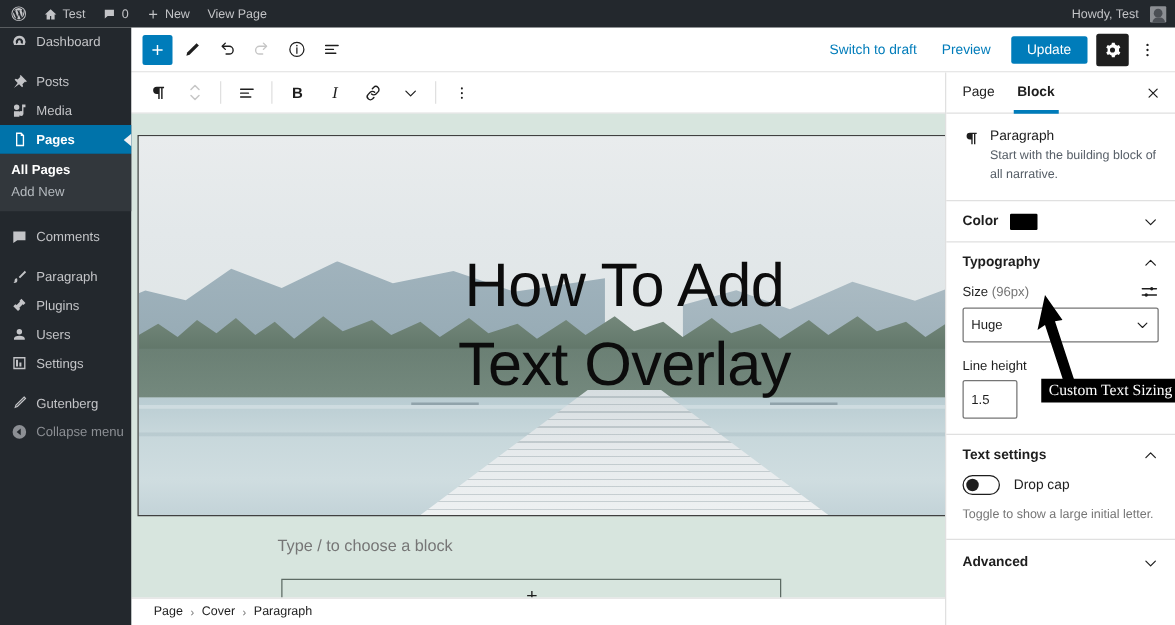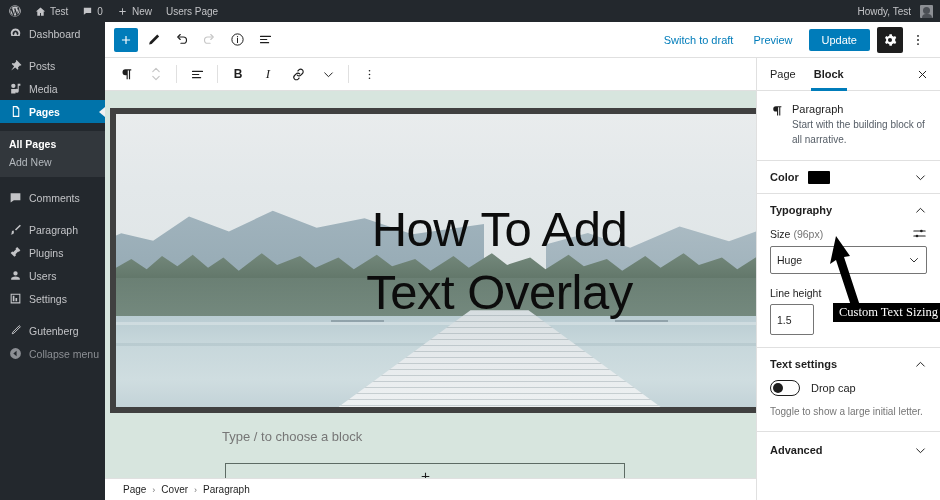--- a/index.html
+++ b/index.html
@@ -52,21 +52,21 @@
     width: 0; height: 0;
     border-top: 5px solid transparent; border-bottom: 5px solid transparent;
     border-right: 6px solid #f0f0f1;
   }
   .mi-ico {
     width: 13px; height: 13px; display: flex; align-items: center;
     justify-content: center; flex: 0 0 13px;
   }
   .mi-ico svg { width: 13px; height: 13px; fill: currentColor; display:block; }
   .menu-sep { height: 9px; }
-  .submenu { background: #32373c; padding: 4px 0 6px 0; margin-top: 8px; }
+  .submenu { background: #32373c; padding: 4px 0 6px 0; }
   .submenu-item { padding: 3px 0 3px 9px; font-size: 10.5px; color: #b4b9be; }
   .submenu-item.current { color: #fff; font-weight: bold; }
 
   
   .editor {
     position: absolute; top: 22px; left: 105px;
     width: 835px; height: 478px; background: #fff;
   }
 
   
@@ -109,21 +109,21 @@
 
   
   .canvas {
     position: absolute; top: 69px; left: 0; width: 651px; height: 409px;
     background: #d7e5de; overflow: hidden;
   }
 
   
   .cover {
     position: absolute; left: 5px; top: 17px; width: 779px; height: 305px;
-    border: 6px solid #404040; overflow: hidden; padding-left: 20px;
+    border: 1px solid #404040; overflow: hidden; padding-left: 20px;
   }
   .cover-img { position: absolute; inset: 0; overflow: hidden; background: #dfe6e8; }
   .sky {
     position: absolute; left: 0; top: 0; width: 100%; height: 56%;
     background: linear-gradient(180deg, #e9eced 0%, #e3e8ea 45%, #dfe5e6 100%);
   }
   .mtn-l {
     position: absolute; left: -4%; top: 26%; width: 52%; height: 32%;
     background: linear-gradient(180deg, #9eb1bb 0%, #8fa5b0 100%);
     clip-path: polygon(0% 100%, 0% 62%, 9% 46%, 17% 54%, 26% 28%, 36% 44%,
@@ -314,21 +314,21 @@
         </svg>
       <span>0</span>
     </div>
     <div class="ab-item">
       <svg width="11" height="11" viewBox="0 0 24 24" fill="#c3c4c7">
           <path d="M11 5h2v6h6v2h-6v6h-2v-6H5v-2h6V5z"></path>
         </svg>
       <span>New</span>
     </div>
     <div class="ab-item">
-      <span>Users Page</span>
+      <span>View Page</span>
     </div>
     <div class="ab-spacer"></div>
     <div class="ab-item">
       <span>Howdy, Test</span>
       <span class="ab-avatar"></span>
     </div>
   </div>
 
   <div class="adminmenu">
 

